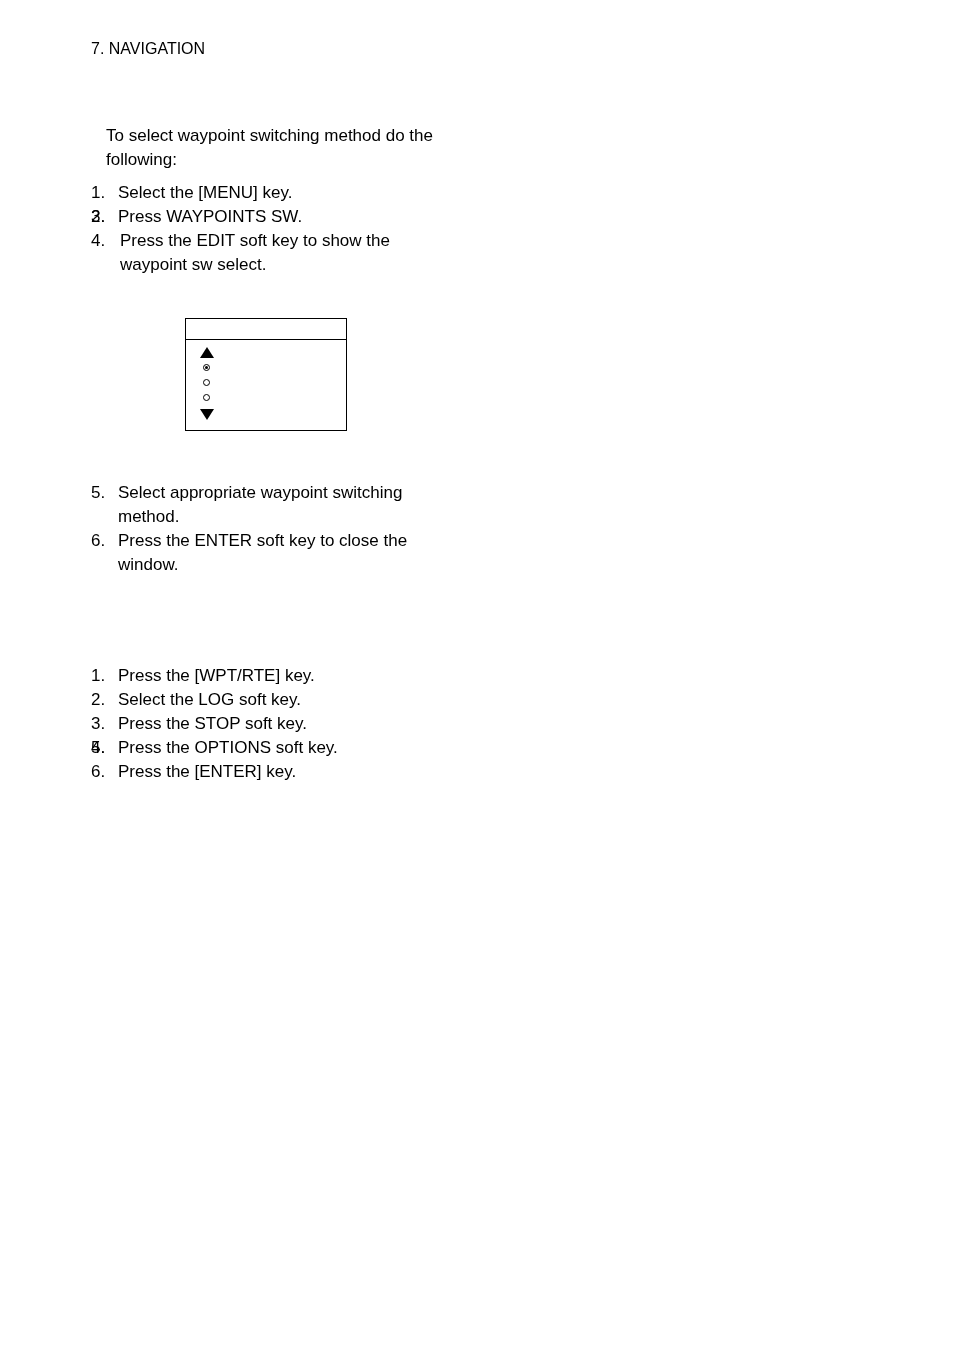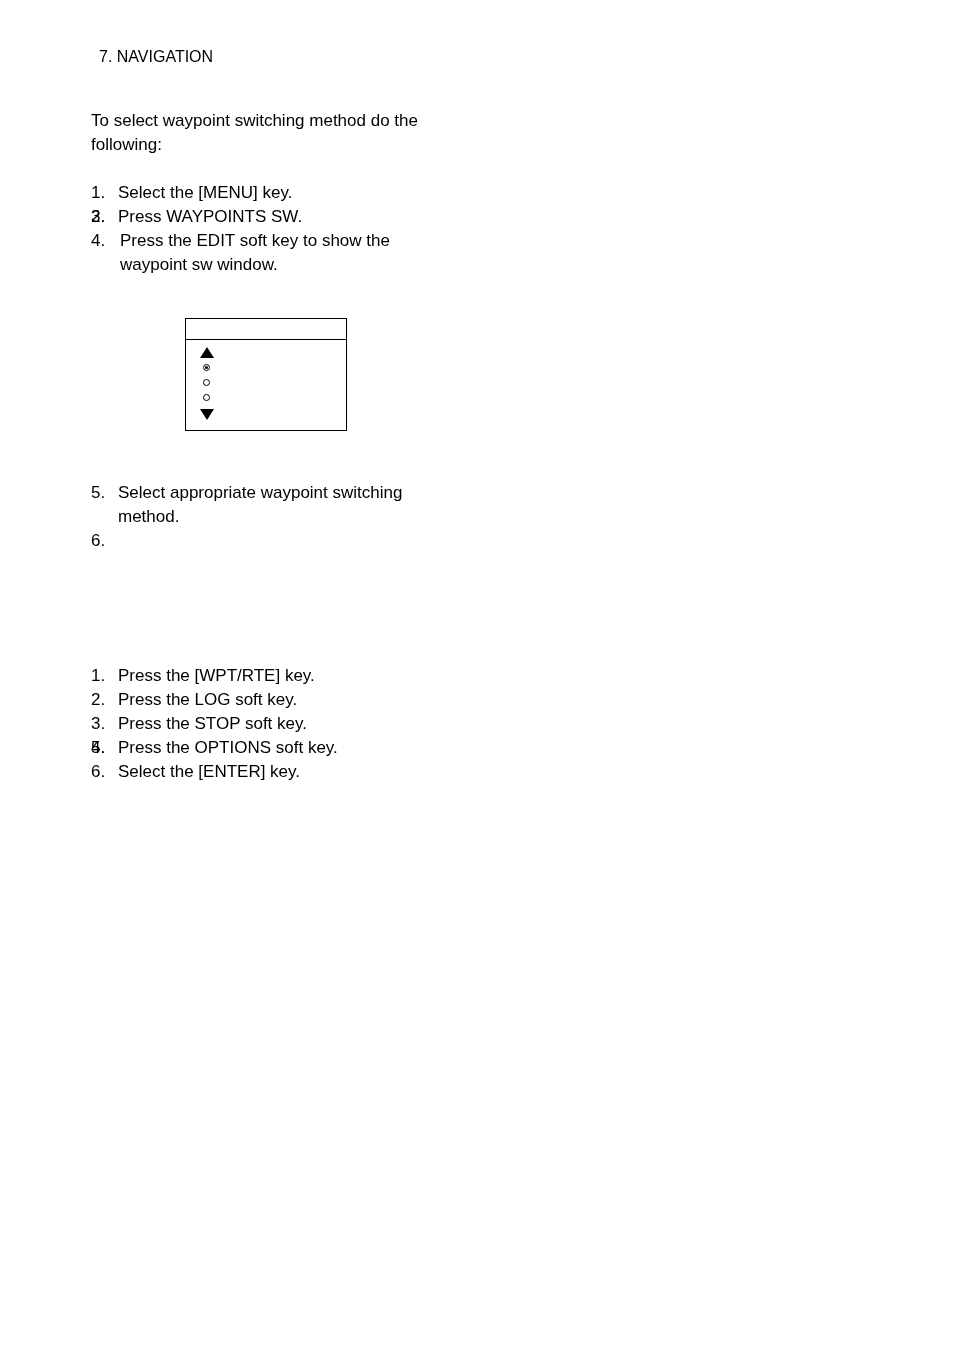--- a/index.html
+++ b/index.html
@@ -14,31 +14,31 @@
       overflow: hidden;
       font-family: "Liberation Sans", sans-serif;
       color: #000000;
     }
     .page-header {
       position: absolute;
       left: 91px;
       top: 40px;
       font-size: 16px;
       line-height: 18px;
-      margin: 8px;
+      margin: 0;
       font-weight: normal;
     }
     .intro {
       position: absolute;
       left: 91px;
       top: 109px;
       width: 360px;
       font-size: 17px;
       line-height: 24px;
-      margin: 0;
+      margin: 15px;
     }
     .steps {
       position: absolute;
       left: 91px;
       margin: 0;
       padding: 0;
       list-style: none;
       font-size: 17px;
       line-height: 24px;
       width: 360px;
@@ -137,21 +137,21 @@
   </li>
   <li>
     <span class="num">2.</span>
   </li>
   <li>
     <span class="num">3.</span>
     <span class="txt">Press WAYPOINTS SW.</span>
   </li>
   <li class="wide">
     <span class="num">4.</span>
-    <span class="txt">Press the EDIT soft key to show the waypoint sw window.</span>
+    <span class="txt">Press the EDIT soft key to show the waypoint sw select.</span>
   </li>
 </ol>
 
 <div class="wpt-window">
   <div class="win-title"></div>
   <div class="win-body">
     <span class="opt-icon tri-up"></span>
     <span class="opt-icon radio radio-1 checked"></span>
     <span class="opt-icon radio radio-2"></span>
     <span class="opt-icon radio radio-3"></span>
@@ -159,40 +159,41 @@
   </div>
 </div>
 
 <ol class="steps" id="steps-b">
   <li>
     <span class="num">5.</span>
     <span class="txt">Select appropriate waypoint switching method.</span>
   </li>
   <li>
     <span class="num">6.</span>
+    <span class="txt">Press the ENTER soft key to close the window.</span>
   </li>
 </ol>
 
 <ol class="steps" id="steps-c">
   <li>
     <span class="num">1.</span>
     <span class="txt">Press the [WPT/RTE] key.</span>
   </li>
   <li>
     <span class="num">2.</span>
-    <span class="txt">Press the LOG soft key.</span>
+    <span class="txt">Select the LOG soft key.</span>
   </li>
   <li>
     <span class="num">3.</span>
     <span class="txt">Press the STOP soft key.</span>
   </li>
   <li>
     <span class="num">4.</span>
   </li>
   <li>
     <span class="num">5.</span>
     <span class="txt">Press the OPTIONS soft key.</span>
   </li>
   <li>
     <span class="num">6.</span>
-    <span class="txt">Select the [ENTER] key.</span>
+    <span class="txt">Press the [ENTER] key.</span>
   </li>
 </ol>
 
 </body></html>

